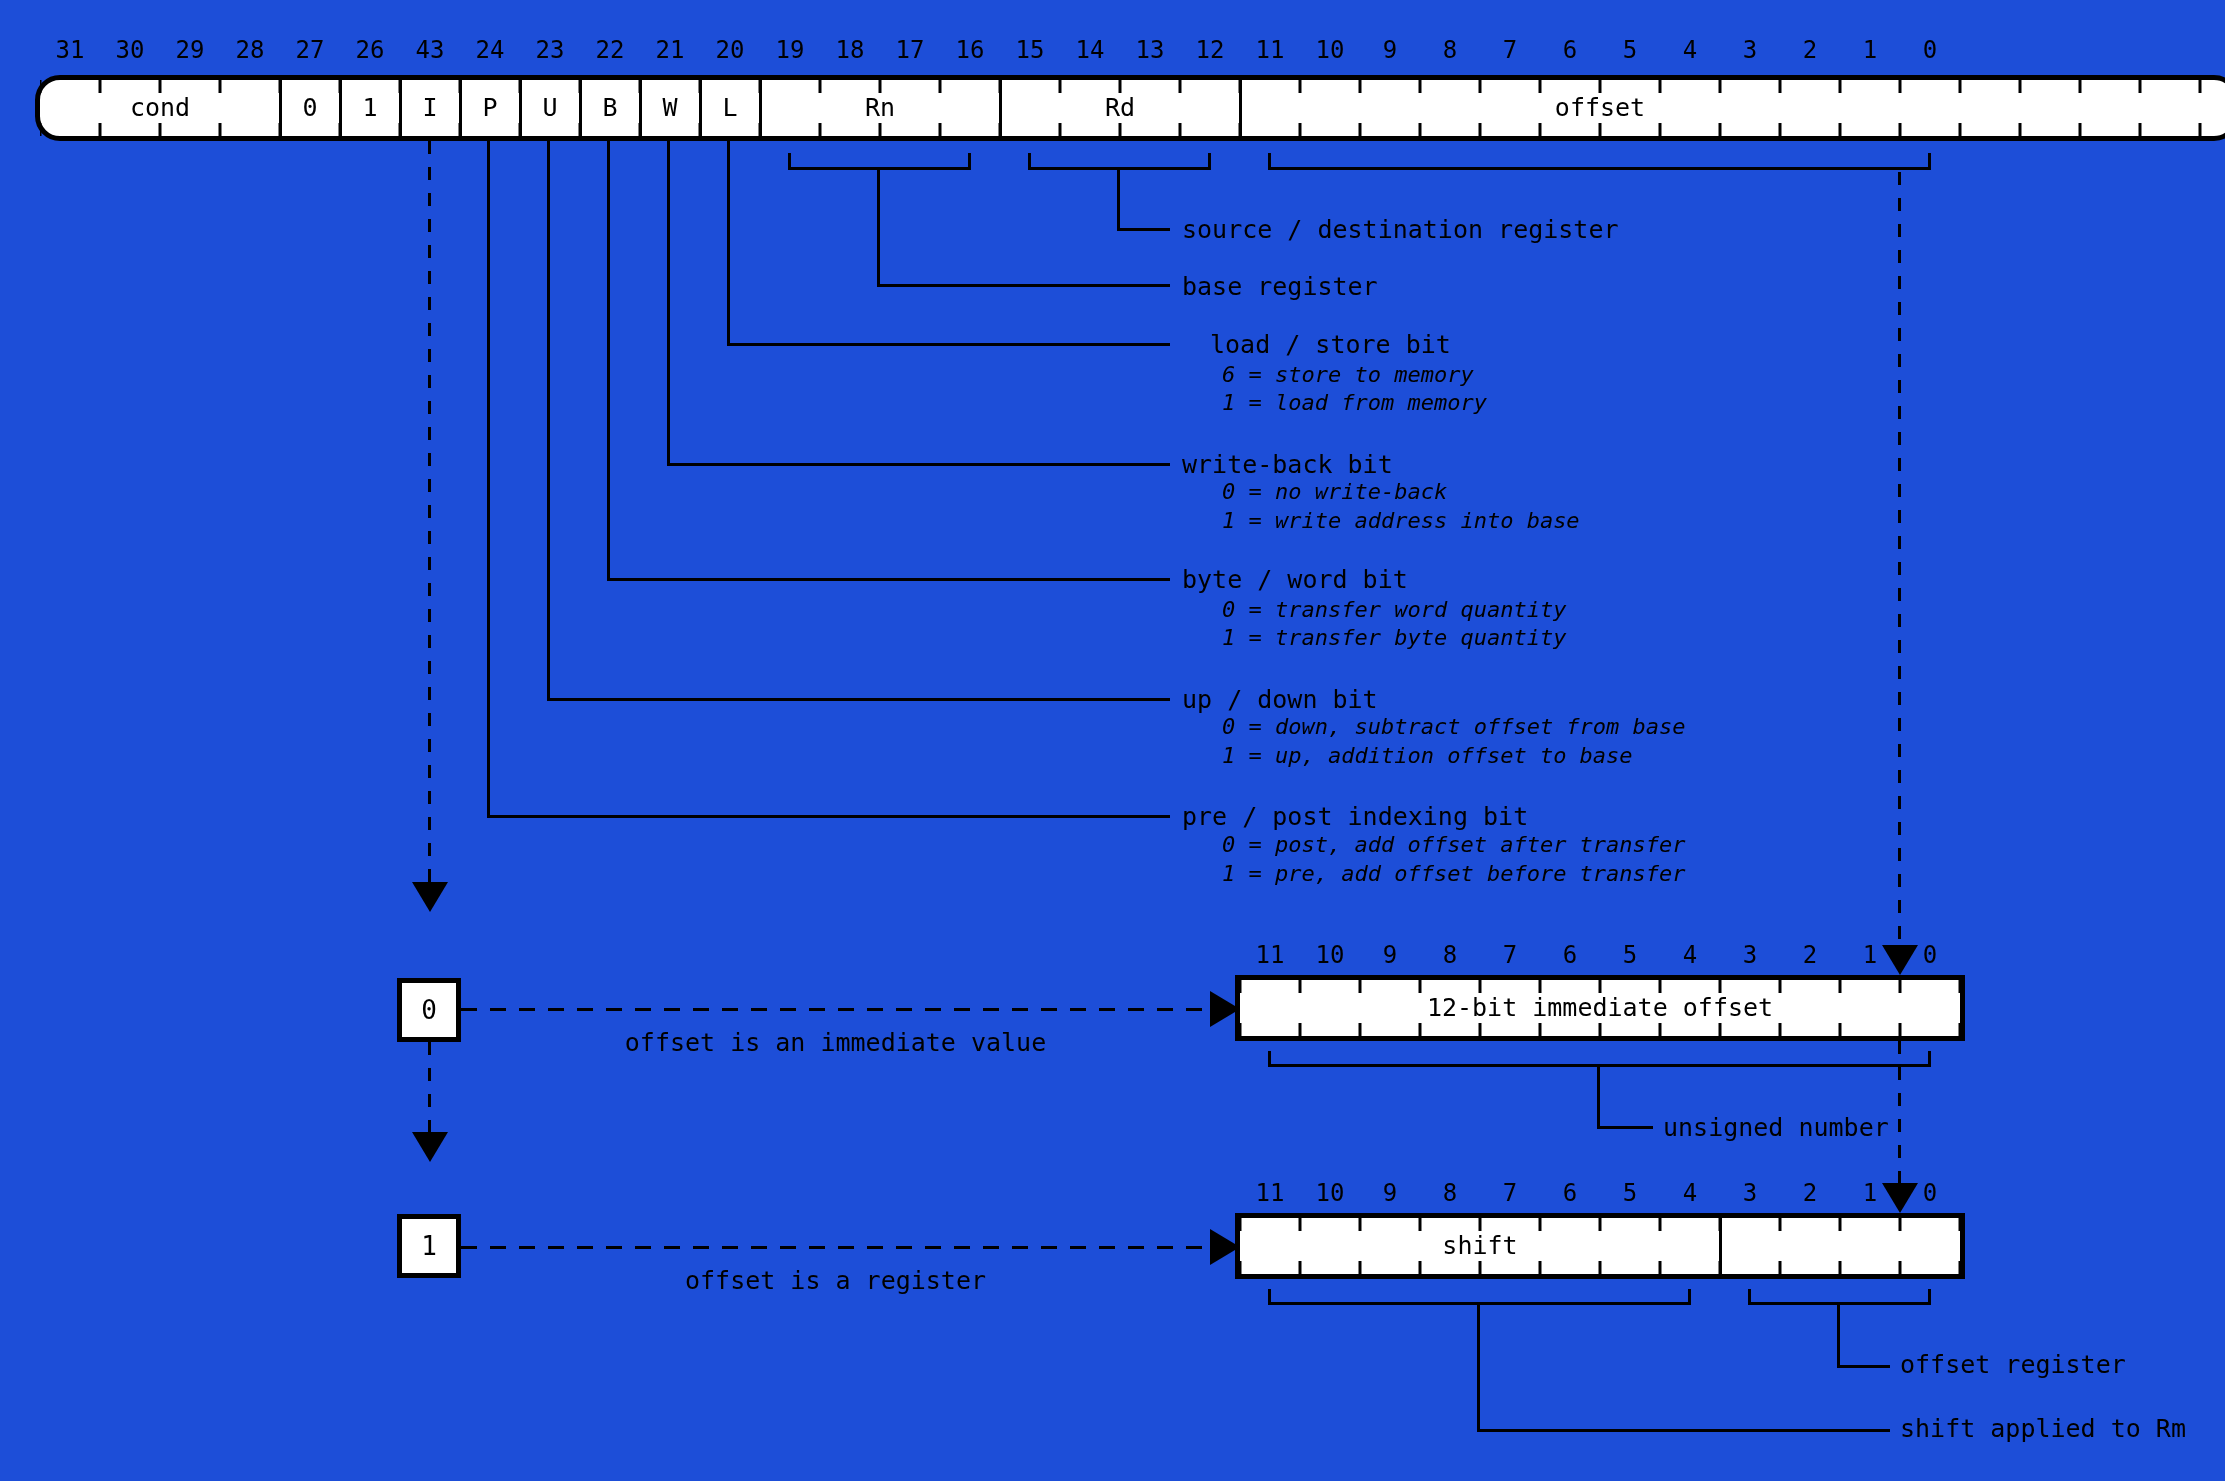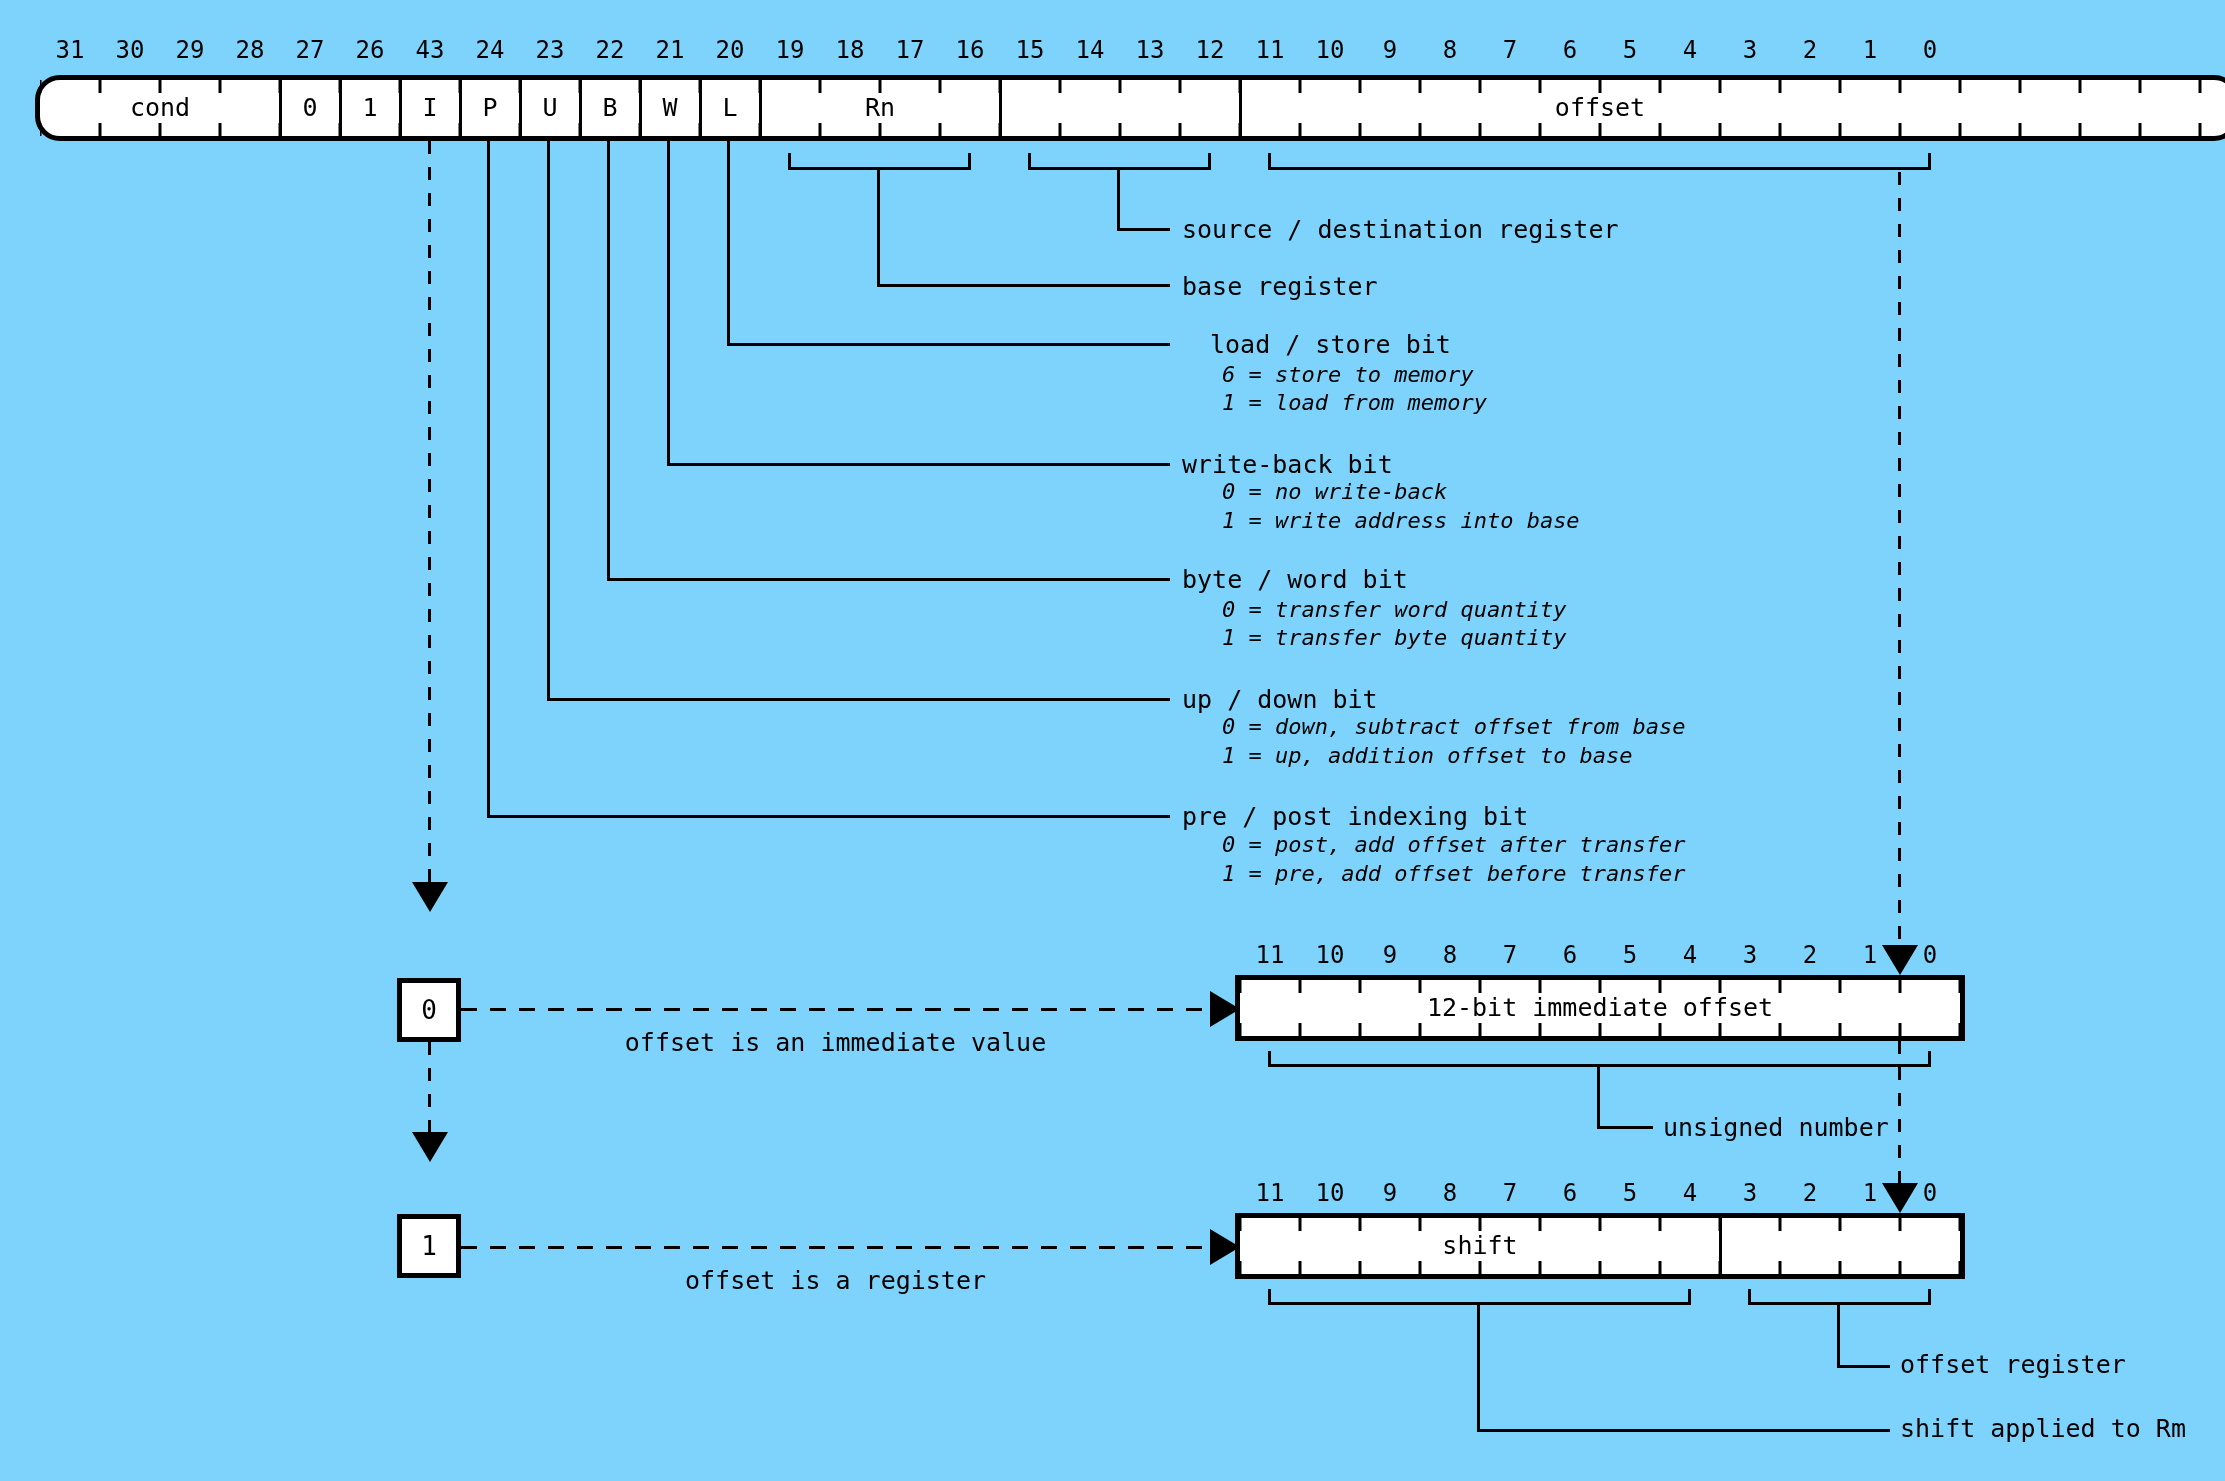--- a/index.html
+++ b/index.html
@@ -1,16 +1,16 @@
 <!DOCTYPE html>
 <html><head>
 <meta charset="utf-8">
 <style>
   html,body{margin:0;padding:0;background:#fff;}
-  .canvas{position:relative;width:2225px;height:1481px;background:#7dd3fc;color:#000;
+  .canvas{position:relative;width:2225px;height:1481px;background:#1d4ed8;color:#000;
           font-family:"DejaVu Sans Mono",monospace;overflow:hidden;}
   .bitrow{position:absolute;display:flex;}
   .bitrow span{display:block;width:60px;text-align:center;font-size:24px;line-height:28px;}
   .regbox{position:absolute;border:5px solid #000;box-sizing:border-box;background:#fff;}
   .regbox::before,.regbox::after{content:'';position:absolute;left:0;right:0;height:13px;
           background:repeating-linear-gradient(to right,#000 0 3px,transparent 3px 60px);
           background-position:-1.5px 0;}
   .regbox::before{top:0;}
   .regbox::after{bottom:0;}
   .cell{position:absolute;top:0;height:56px;line-height:56px;text-align:center;font-size:25px;}
@@ -78,20 +78,21 @@
     <div class="cell" style="left:0;width:240px;">cond</div>
     <div class="cell" style="left:240px;width:60px;">0</div>
     <div class="cell" style="left:300px;width:60px;">1</div>
     <div class="cell" style="left:360px;width:60px;">I</div>
     <div class="cell" style="left:420px;width:60px;">P</div>
     <div class="cell" style="left:480px;width:60px;">U</div>
     <div class="cell" style="left:540px;width:60px;">B</div>
     <div class="cell" style="left:600px;width:60px;">W</div>
     <div class="cell" style="left:660px;width:60px;">L</div>
     <div class="cell" style="left:720px;width:240px;">Rn</div>
+    <div class="cell" style="left:960px;width:240px;">Rd</div>
     <div class="cell" style="left:1200px;width:720px;">offset</div>
     <div class="fdiv" style="left:238.5px;"></div>
     <div class="fdiv" style="left:298.5px;"></div>
     <div class="fdiv" style="left:358.5px;"></div>
     <div class="fdiv" style="left:418.5px;"></div>
     <div class="fdiv" style="left:478.5px;"></div>
     <div class="fdiv" style="left:538.5px;"></div>
     <div class="fdiv" style="left:598.5px;"></div>
     <div class="fdiv" style="left:658.5px;"></div>
     <div class="fdiv" style="left:718.5px;"></div>

